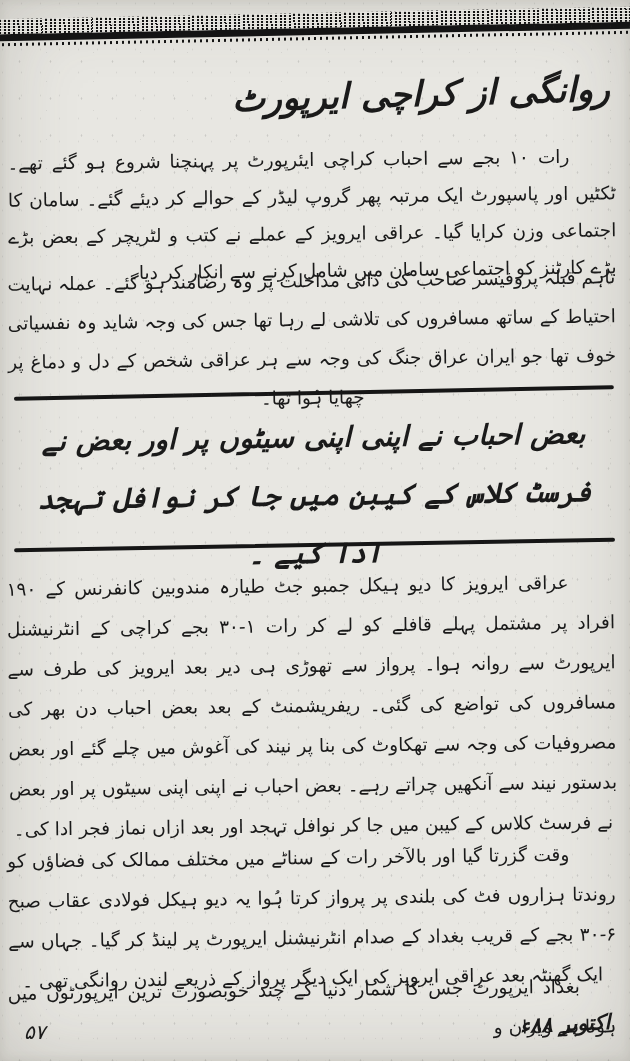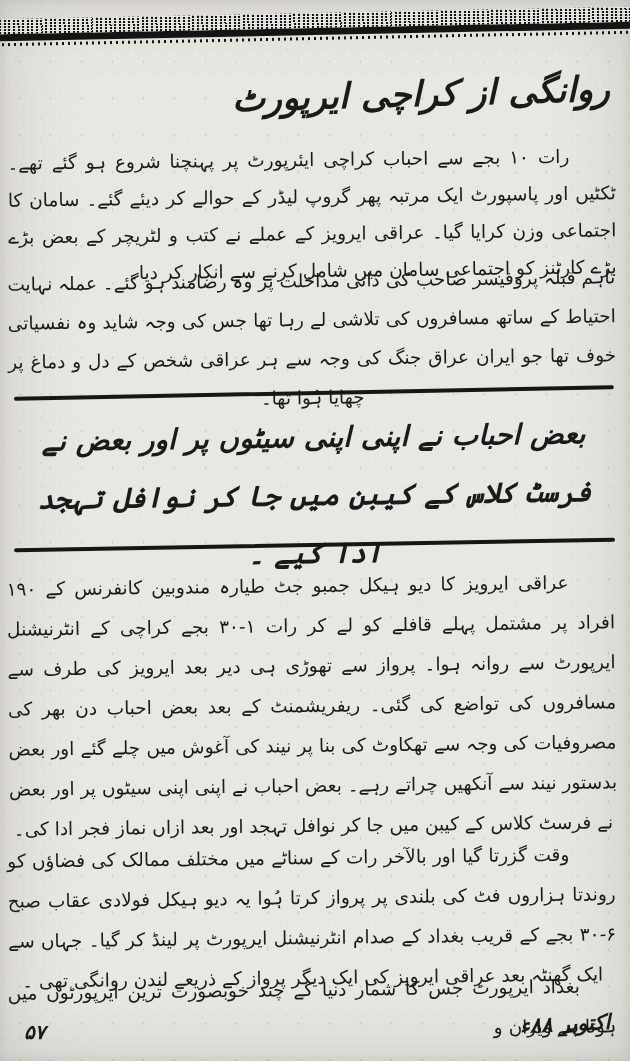--- a/index.html
+++ b/index.html
@@ -67,21 +67,21 @@
     line-height:58px;
   }
   .quote-line.first{margin-top:20px;}
   .footer-date{
     position:absolute;top:1012px;right:20px;
     font-size:21px;font-weight:bold;font-style:italic;
     transform:rotate(-2.5deg);
   }
   .footer-page{
     position:absolute;top:1020px;left:24px;
-    font-size:20px;font-weight:bold;font-style:italic;
+    font-size:20px;font-weight:normal;font-style:italic;
     direction:ltr;
   }
 </style>
 </head>
 <body>
 
 <div class="page">
 
   <div class="top-band"></div>
 

